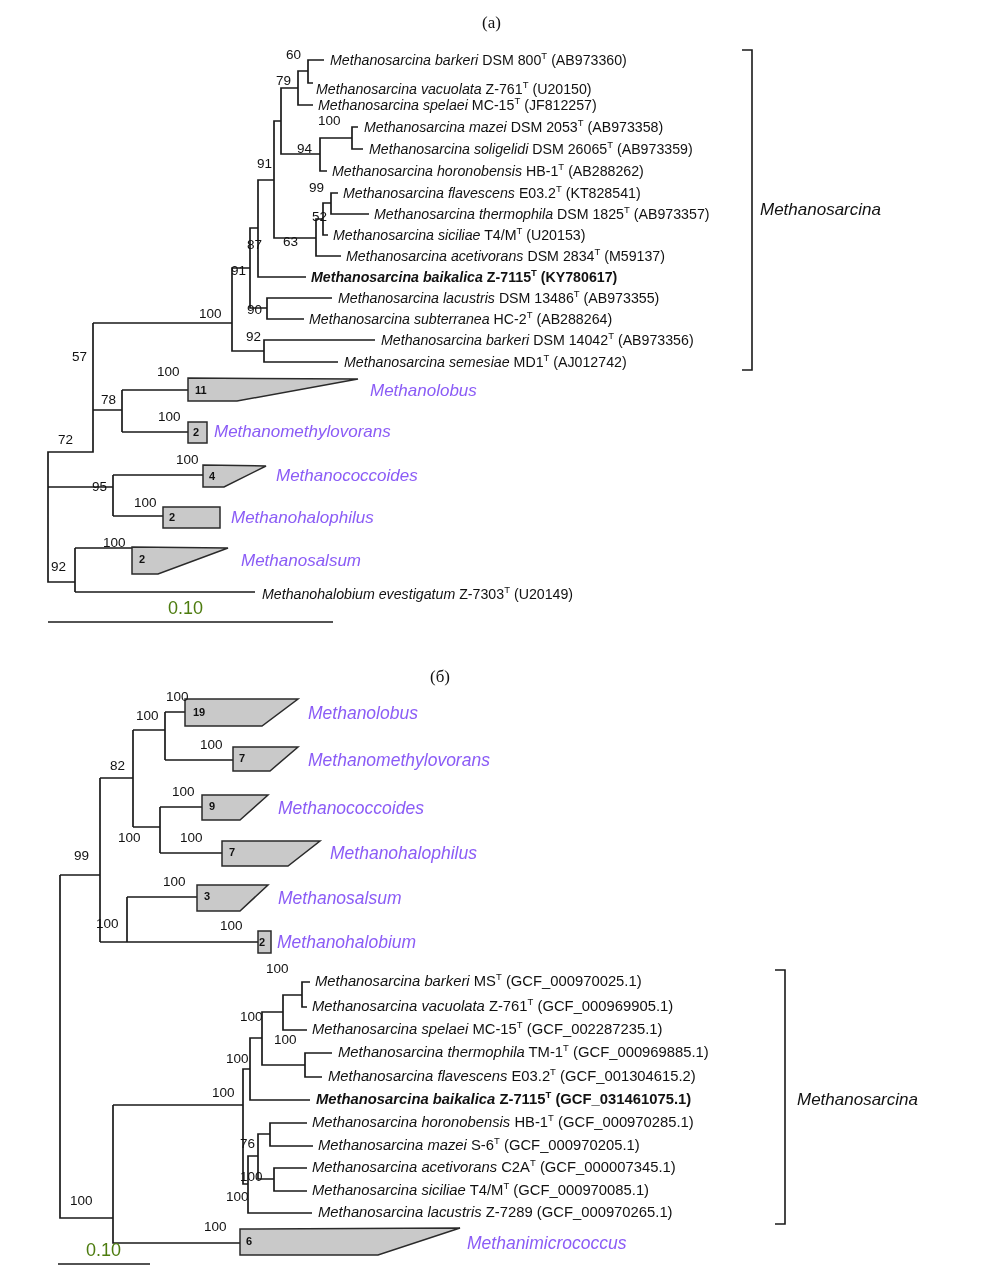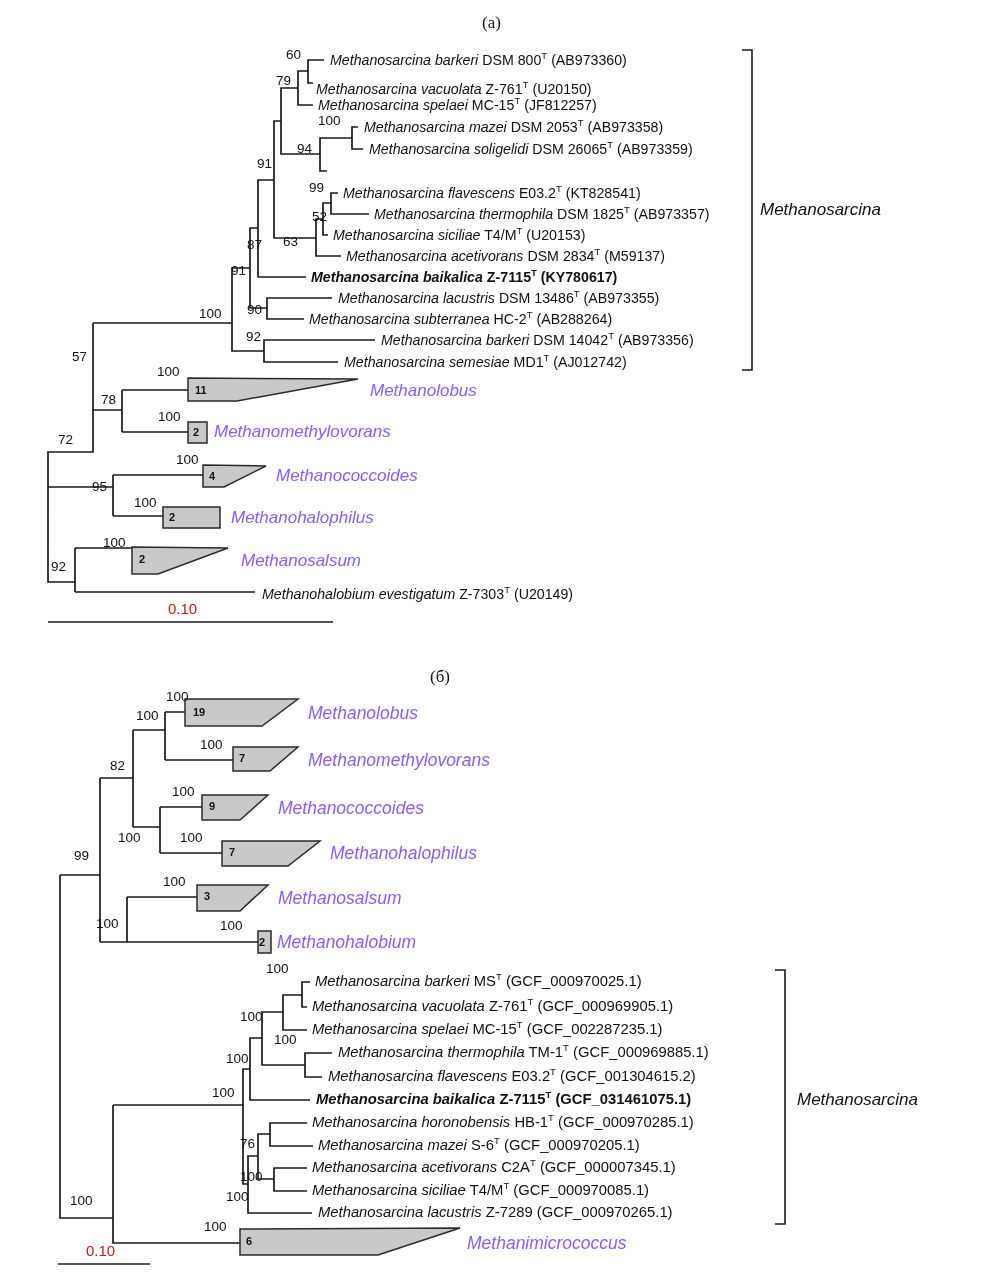--- a/index.html
+++ b/index.html
@@ -9,21 +9,21 @@
   .leaf{position:absolute;white-space:nowrap;font-size:14.2px;line-height:18px;color:#111;}
   .leaf-b{font-size:14.8px;}
   .bold{font-weight:700;}
   .leaf i{font-style:italic;}
   sup{font-size:9.5px;line-height:0;}
   .sup-num{position:absolute;font-size:13.5px;line-height:16px;color:#111;}
   .wedge-count{position:absolute;font-size:11px;line-height:16px;font-weight:700;color:#111;}
   .genus{position:absolute;font-style:italic;font-size:17px;line-height:20px;white-space:nowrap;color:#8b5cf6;}
   .genus-b{font-size:17.5px;}
   .bracket-label{position:absolute;font-style:italic;font-size:17px;line-height:20px;white-space:nowrap;color:#111;}
-  .scale-label{position:absolute;font-size:15px;line-height:17px;color:#b91c1c;}
+  .scale-label{position:absolute;font-size:18px;line-height:17px;color:#4d7c0f;}
   .panel-label{position:absolute;font-family:"Liberation Serif",serif;font-size:17px;line-height:19px;color:#111;}
 </style>
 </head>
 <body>
 
 <div id="fig">
 
   <svg class="lines" width="990" height="1287" viewBox="0 0 990 1287">
     <g stroke="#1a1a1a" stroke-width="1.7" fill="none">
 
@@ -100,20 +100,21 @@
   </svg>
 
   <div class="panel-label" style="left:482px;top:13px">(а)</div>
   <div class="panel-label" style="left:430px;top:667px">(б)</div>
 
   <div class="leaf" style="left:330px;top:51px"><i>Methanosarcina barkeri</i> <span>DSM 800</span><sup>T</sup> <span>(AB973360)</span></div>
   <div class="leaf" style="left:316px;top:80px"><i>Methanosarcina vacuolata</i> <span>Z-761</span><sup>T</sup> <span>(U20150)</span></div>
   <div class="leaf" style="left:318px;top:96px"><i>Methanosarcina spelaei</i> <span>MC-15</span><sup>T</sup> <span>(JF812257)</span></div>
   <div class="leaf" style="left:364px;top:118px"><i>Methanosarcina mazei</i> <span>DSM 2053</span><sup>T</sup> <span>(AB973358)</span></div>
   <div class="leaf" style="left:369px;top:140px"><i>Methanosarcina soligelidi</i> <span>DSM 26065</span><sup>T</sup> <span>(AB973359)</span></div>
+  <div class="leaf" style="left:332px;top:162px"><i>Methanosarcina horonobensis</i> <span>HB-1</span><sup>T</sup> <span>(AB288262)</span></div>
   <div class="leaf" style="left:343px;top:184px"><i>Methanosarcina flavescens</i> <span>E03.2</span><sup>T</sup> <span>(KT828541)</span></div>
   <div class="leaf" style="left:374px;top:205px"><i>Methanosarcina thermophila</i> <span>DSM 1825</span><sup>T</sup> <span>(AB973357)</span></div>
   <div class="leaf" style="left:333px;top:226px"><i>Methanosarcina siciliae</i> <span>T4/M</span><sup>T</sup> <span>(U20153)</span></div>
   <div class="leaf" style="left:346px;top:247px"><i>Methanosarcina acetivorans</i> <span>DSM 2834</span><sup>T</sup> <span>(M59137)</span></div>
   <div class="leaf bold" style="left:311px;top:268px"><i>Methanosarcina baikalica</i> <span>Z-7115</span><sup>T</sup> <span>(KY780617)</span></div>
   <div class="leaf" style="left:338px;top:289px"><i>Methanosarcina lacustris</i> <span>DSM 13486</span><sup>T</sup> <span>(AB973355)</span></div>
   <div class="leaf" style="left:309px;top:310px"><i>Methanosarcina subterranea</i> <span>HC-2</span><sup>T</sup> <span>(AB288264)</span></div>
   <div class="leaf" style="left:381px;top:331px"><i>Methanosarcina barkeri</i> <span>DSM 14042</span><sup>T</sup> <span>(AB973356)</span></div>
   <div class="leaf" style="left:344px;top:353px"><i>Methanosarcina semesiae</i> <span>MD1</span><sup>T</sup> <span>(AJ012742)</span></div>
   <div class="leaf" style="left:262px;top:585px"><i>Methanohalobium evestigatum</i> <span>Z-7303</span><sup>T</sup> <span>(U20149)</span></div>

